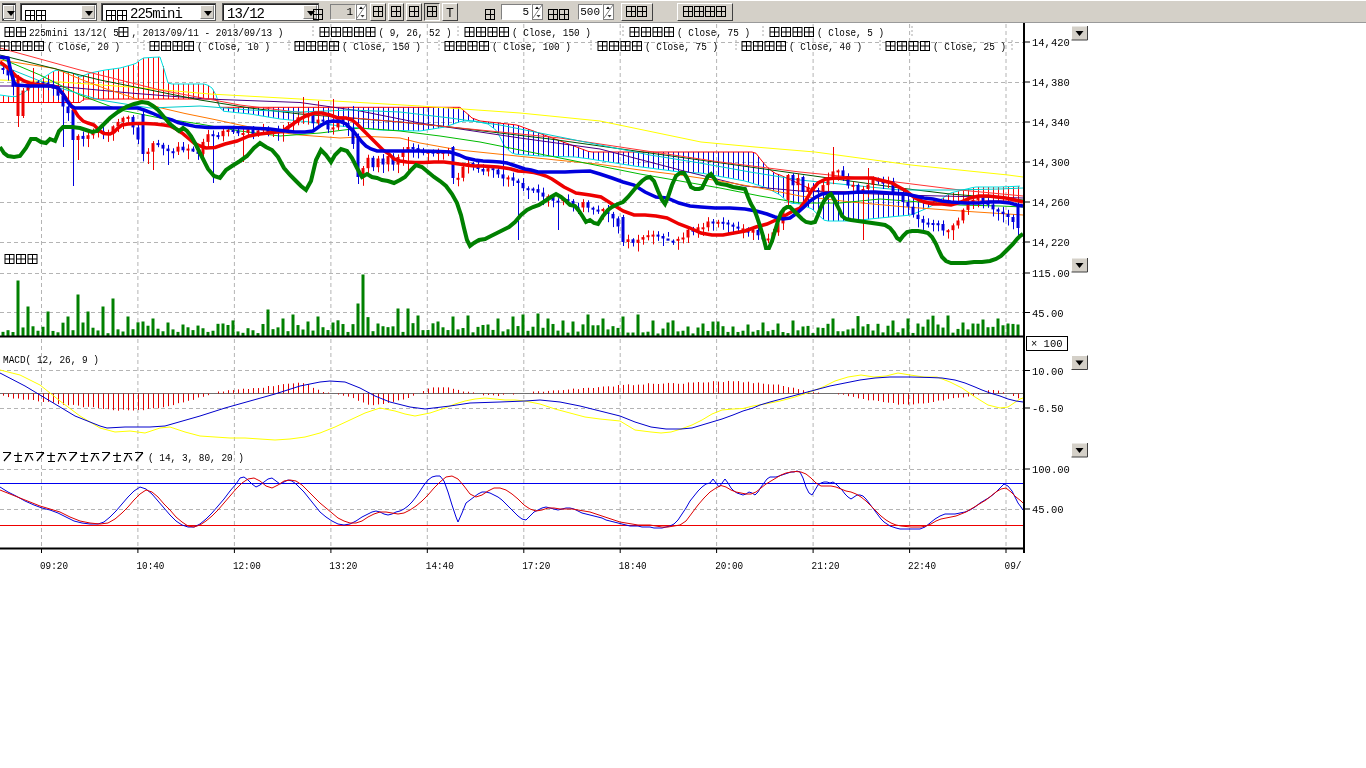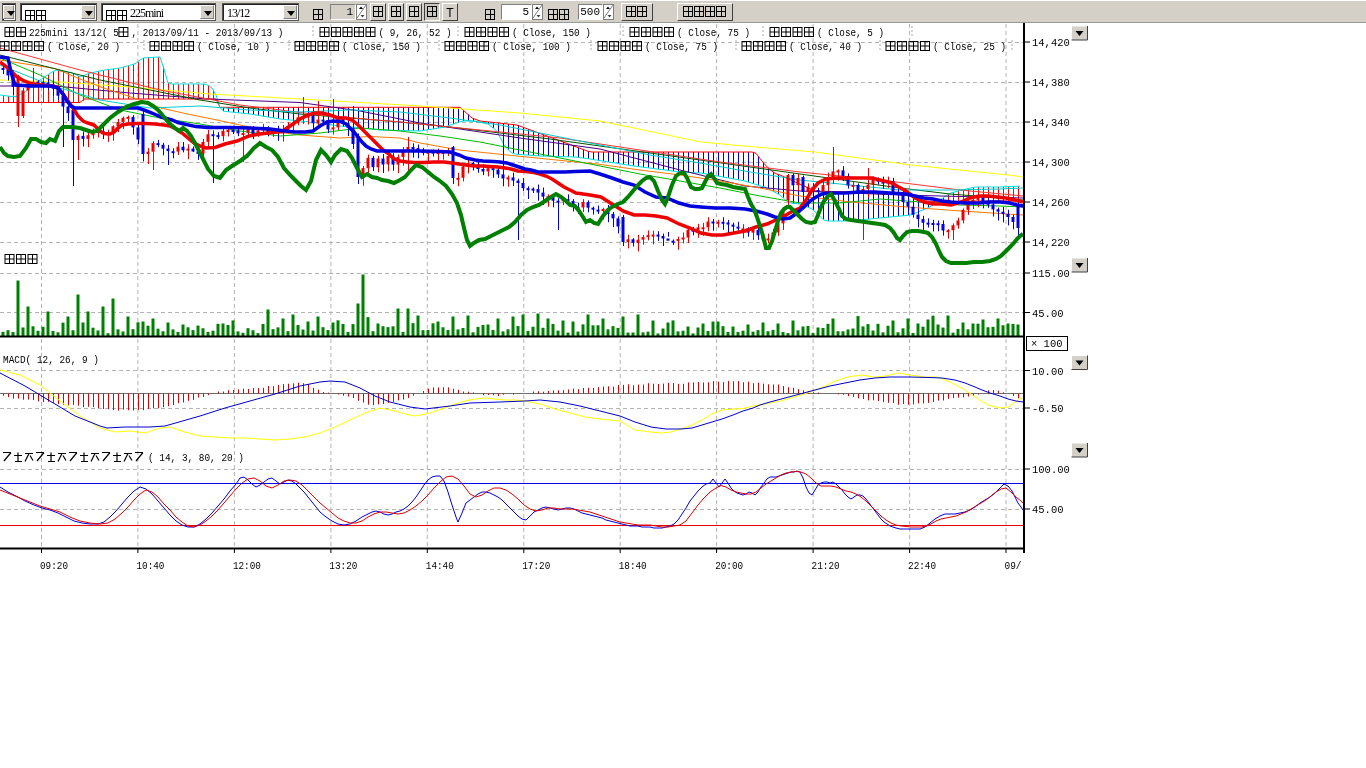--- a/index.html
+++ b/index.html
@@ -1,20 +1,20 @@
 <!DOCTYPE html>
 <html><head><meta charset="utf-8"><style>
 *{margin:0;padding:0;box-sizing:border-box}
 body{width:1366px;height:768px;background:#fff;overflow:hidden;position:relative;font-family:"Liberation Sans",sans-serif}
 #toolbar{position:absolute;left:0;top:0;width:1366px;height:23px;background:#d4d0c8;border-top:1px solid #fff;border-bottom:1px solid #9a9a9a}
 .combo{position:absolute;top:2px;height:18px;background:#fff;border:1px solid #555;box-shadow:inset 1px 1px 0 #222}
 .cbtn{position:absolute;right:1px;top:1px;width:14px;height:14px;background:#d4d0c8;border:1px solid #808080;border-top-color:#fff;border-left-color:#fff;display:inline-block}
 .dn{position:absolute;left:3px;top:5px;width:0;height:0;border-left:4px solid transparent;border-right:4px solid transparent;border-top:5px solid #000}
 .kwrap{position:absolute;top:3px}
-.ca{position:absolute;top:2px;font-size:12px;font-family:Liberation Serif, serif;letter-spacing:-1px}
+.ca{position:absolute;top:2px;font-size:14px;font-family:Liberation Mono, monospace;letter-spacing:-1px}
 .kj{display:inline-block;width:10px;height:11px;margin-right:1px;background:linear-gradient(#000,#000) 0 0/10px 1px no-repeat,linear-gradient(#000,#000) 0 5px/10px 1px no-repeat,linear-gradient(#000,#000) 0 10px/10px 1px no-repeat,linear-gradient(#000,#000) 0 0/1px 11px no-repeat,linear-gradient(#000,#000) 5px 0/1px 11px no-repeat,linear-gradient(#000,#000) 9px 0/1px 11px no-repeat}
 .tlab{position:absolute;top:5px}
 .spin{position:absolute;top:3px;height:16px;border:1px solid #808080;border-bottom-color:#fff;border-right-color:#fff;font-size:11px;font-family:"Liberation Mono",monospace}
 .sv{position:absolute;right:2px;top:1px}
 .spbtn{position:absolute;top:3px;width:11px;height:16px}
 .tbtn{position:absolute;top:2px;height:18px;background:#d4d0c8;border:1px solid #404040;border-top-color:#fff;border-left-color:#fff;text-align:center;font-size:12px;line-height:15px;padding-top:2px}
 .tbtn.pressed{border:1px solid #fff;border-top-color:#404040;border-left-color:#404040;background:#cac6be}
 svg text{white-space:pre}
 </style></head><body>
 <div id="toolbar">
@@ -29,21 +29,21 @@
         <i class="dn"></i>
       </span>
     </div>
     <div class="combo" style="left:101px;width:115px">
       <span class="kwrap" style="left:4px"><b class="kj"></b><b class="kj"></b></span>
       <span class="ca" style="left:28px">225mini</span>
       <span class="cbtn">
         <i class="dn"></i>
       </span>
     </div>
-    <div class="combo" style="left:222px;width:77px">
+    <div class="combo" style="left:222px;width:97px">
       <span class="ca" style="left:4px">13/12</span>
       <span class="cbtn">
         <i class="dn"></i>
       </span>
     </div>
     <span class="tlab" style="left:313px"><b class="kj"></b></span>
     <div class="spin" style="left:330px;width:26px;background:#d4d0c8">
       <span class="sv">1</span>
     </div>
     <div class="spbtn" style="left:356px"><svg width="11" height="16">

